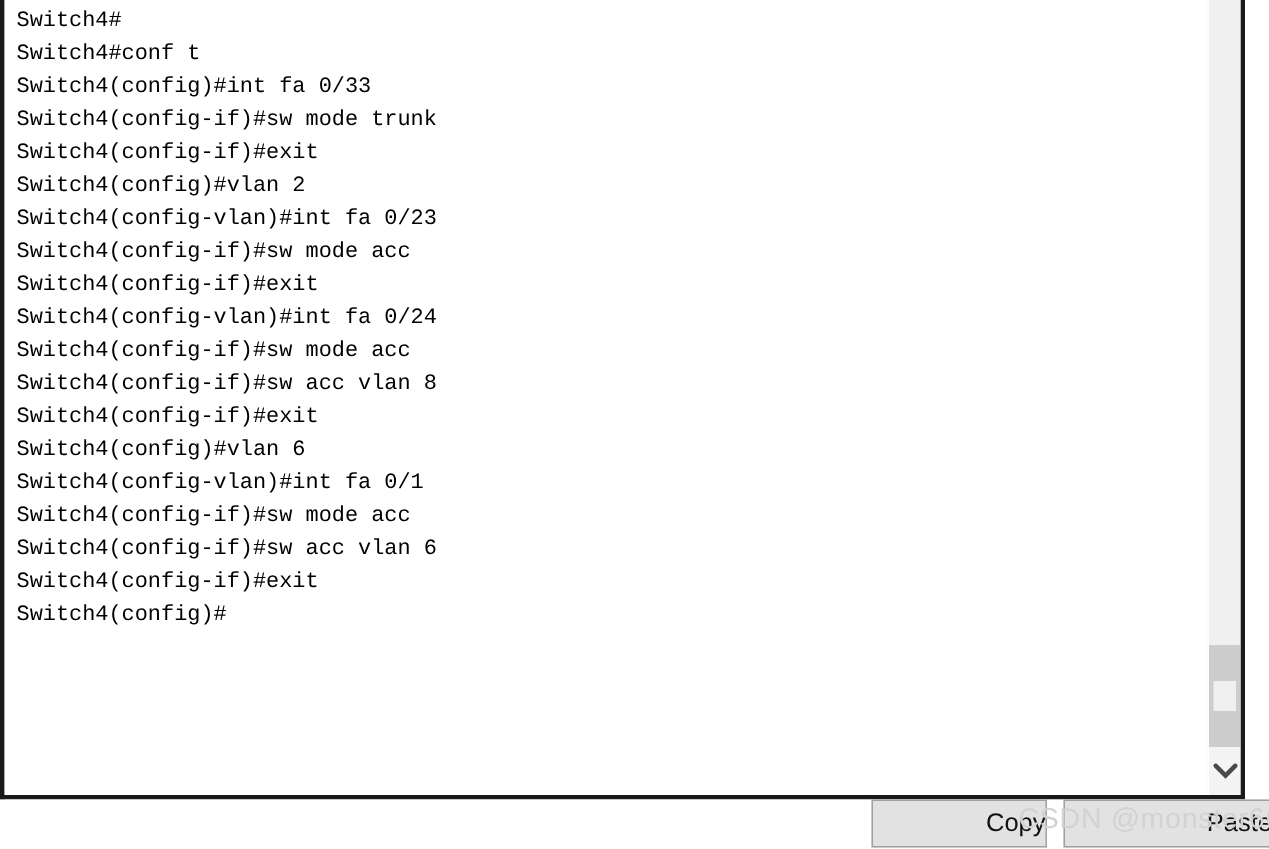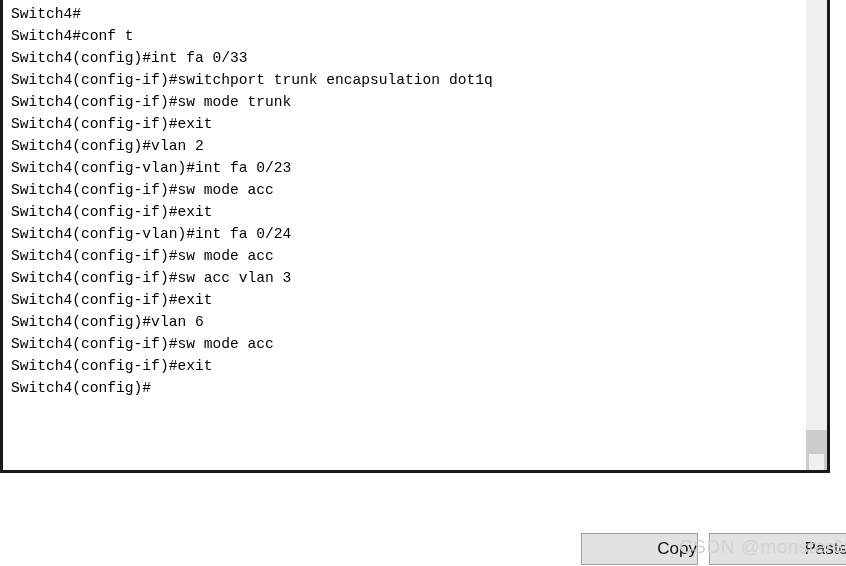--- a/index.html
+++ b/index.html
@@ -14,21 +14,21 @@
     overflow: hidden;
     position: relative;
   }
 
   
   #console-panel {
     position: absolute;
     left: 0px;
     top: 0px;
     width: 830px;
-    height: 473px;
+    height: 533px;
     background: #ffffff;
     box-sizing: border-box;
     border-left: 3px solid #1a1a1a;
     border-right: 3px solid #1a1a1a;
     border-bottom: 3px solid #1a1a1a;
     display: flex;
     flex-direction: row;
     overflow: hidden;
   }
 
@@ -143,33 +143,34 @@
 </style>
 </head>
 <body>
 
 <div id="console-panel">
 
   <div id="console-output">
     <div class="term-line">Switch4#</div>
     <div class="term-line">Switch4#conf t</div>
     <div class="term-line">Switch4(config)#int fa 0/33</div>
-    <div class="term-line">Switch4(config-if)#switchport trunk encapsulation dot1q</div>
     <div class="term-line">Switch4(config-if)#sw mode trunk</div>
     <div class="term-line">Switch4(config-if)#exit</div>
     <div class="term-line">Switch4(config)#vlan 2</div>
     <div class="term-line">Switch4(config-vlan)#int fa 0/23</div>
     <div class="term-line">Switch4(config-if)#sw mode acc</div>
     <div class="term-line">Switch4(config-if)#exit</div>
     <div class="term-line">Switch4(config-vlan)#int fa 0/24</div>
     <div class="term-line">Switch4(config-if)#sw mode acc</div>
-    <div class="term-line">Switch4(config-if)#sw acc vlan 3</div>
+    <div class="term-line">Switch4(config-if)#sw acc vlan 8</div>
     <div class="term-line">Switch4(config-if)#exit</div>
     <div class="term-line">Switch4(config)#vlan 6</div>
+    <div class="term-line">Switch4(config-vlan)#int fa 0/1</div>
     <div class="term-line">Switch4(config-if)#sw mode acc</div>
+    <div class="term-line">Switch4(config-if)#sw acc vlan 6</div>
     <div class="term-line">Switch4(config-if)#exit</div>
     <div class="term-line">Switch4(config)#</div>
   </div>
 
   <div id="console-scrollbar">
     <div id="scrollbar-track-up"></div>
     <div id="scrollbar-thumb">
       <div id="scrollbar-thumb-grip"></div>
     </div>
     <div id="scrollbar-button-down">

